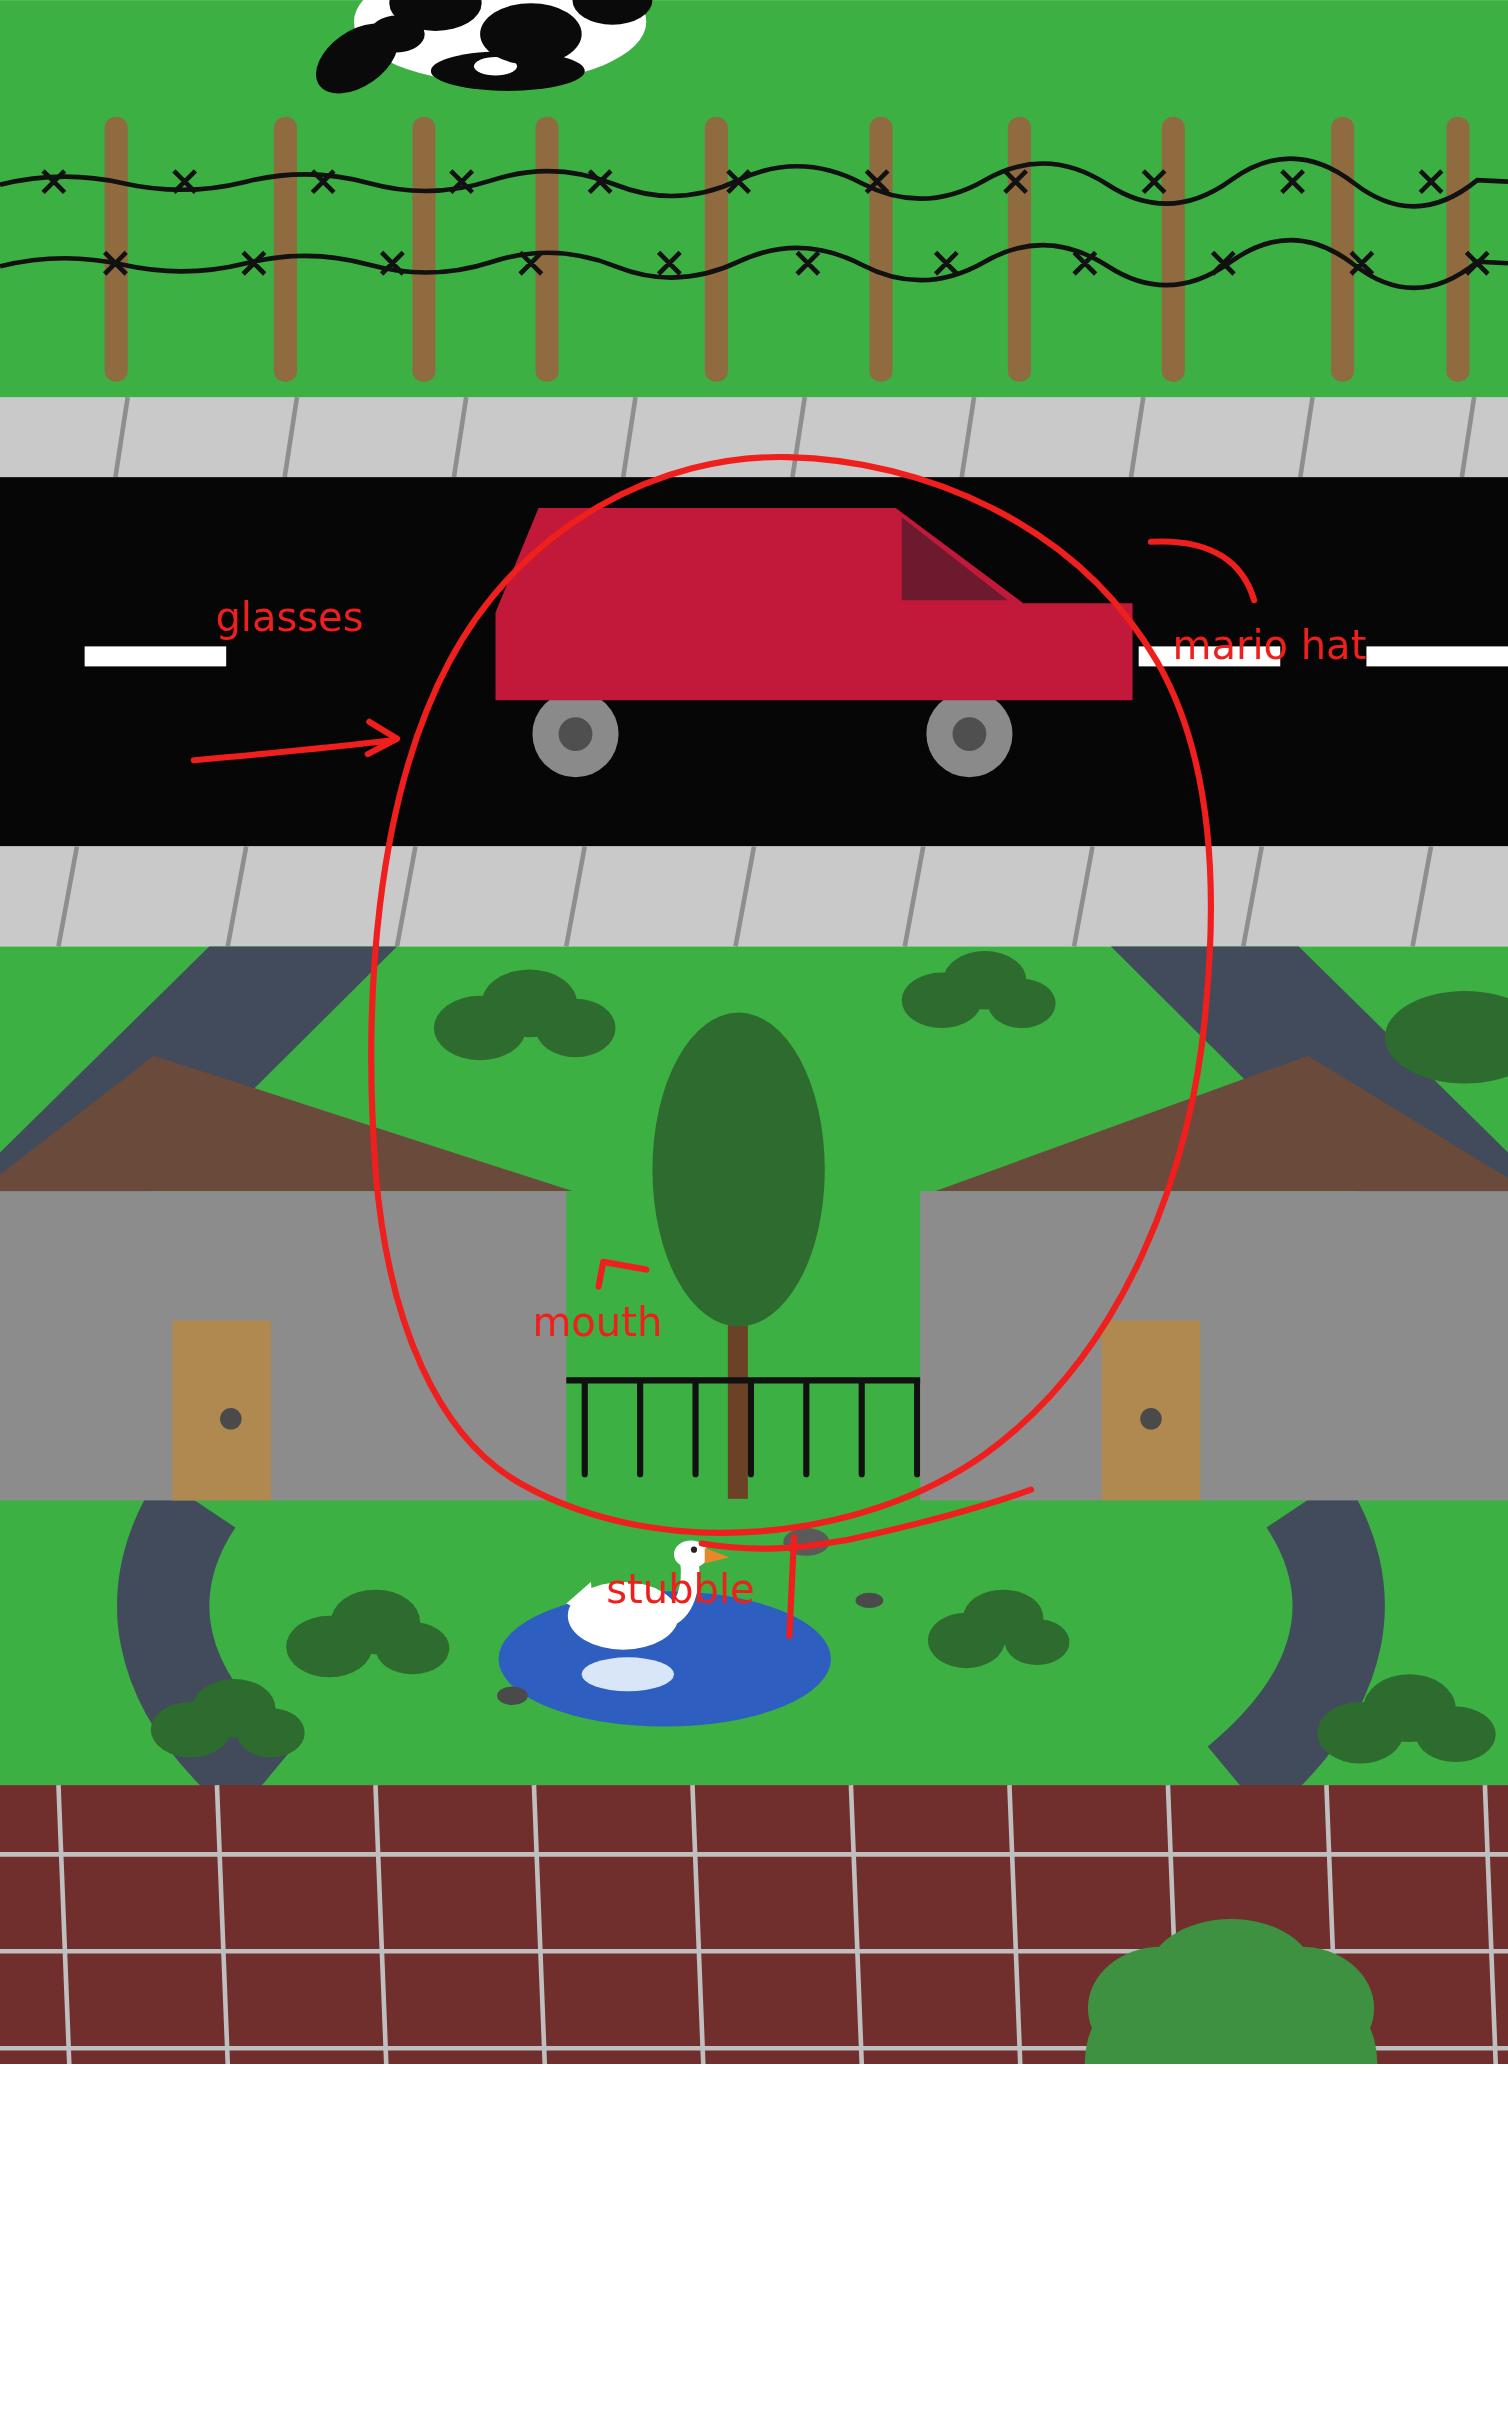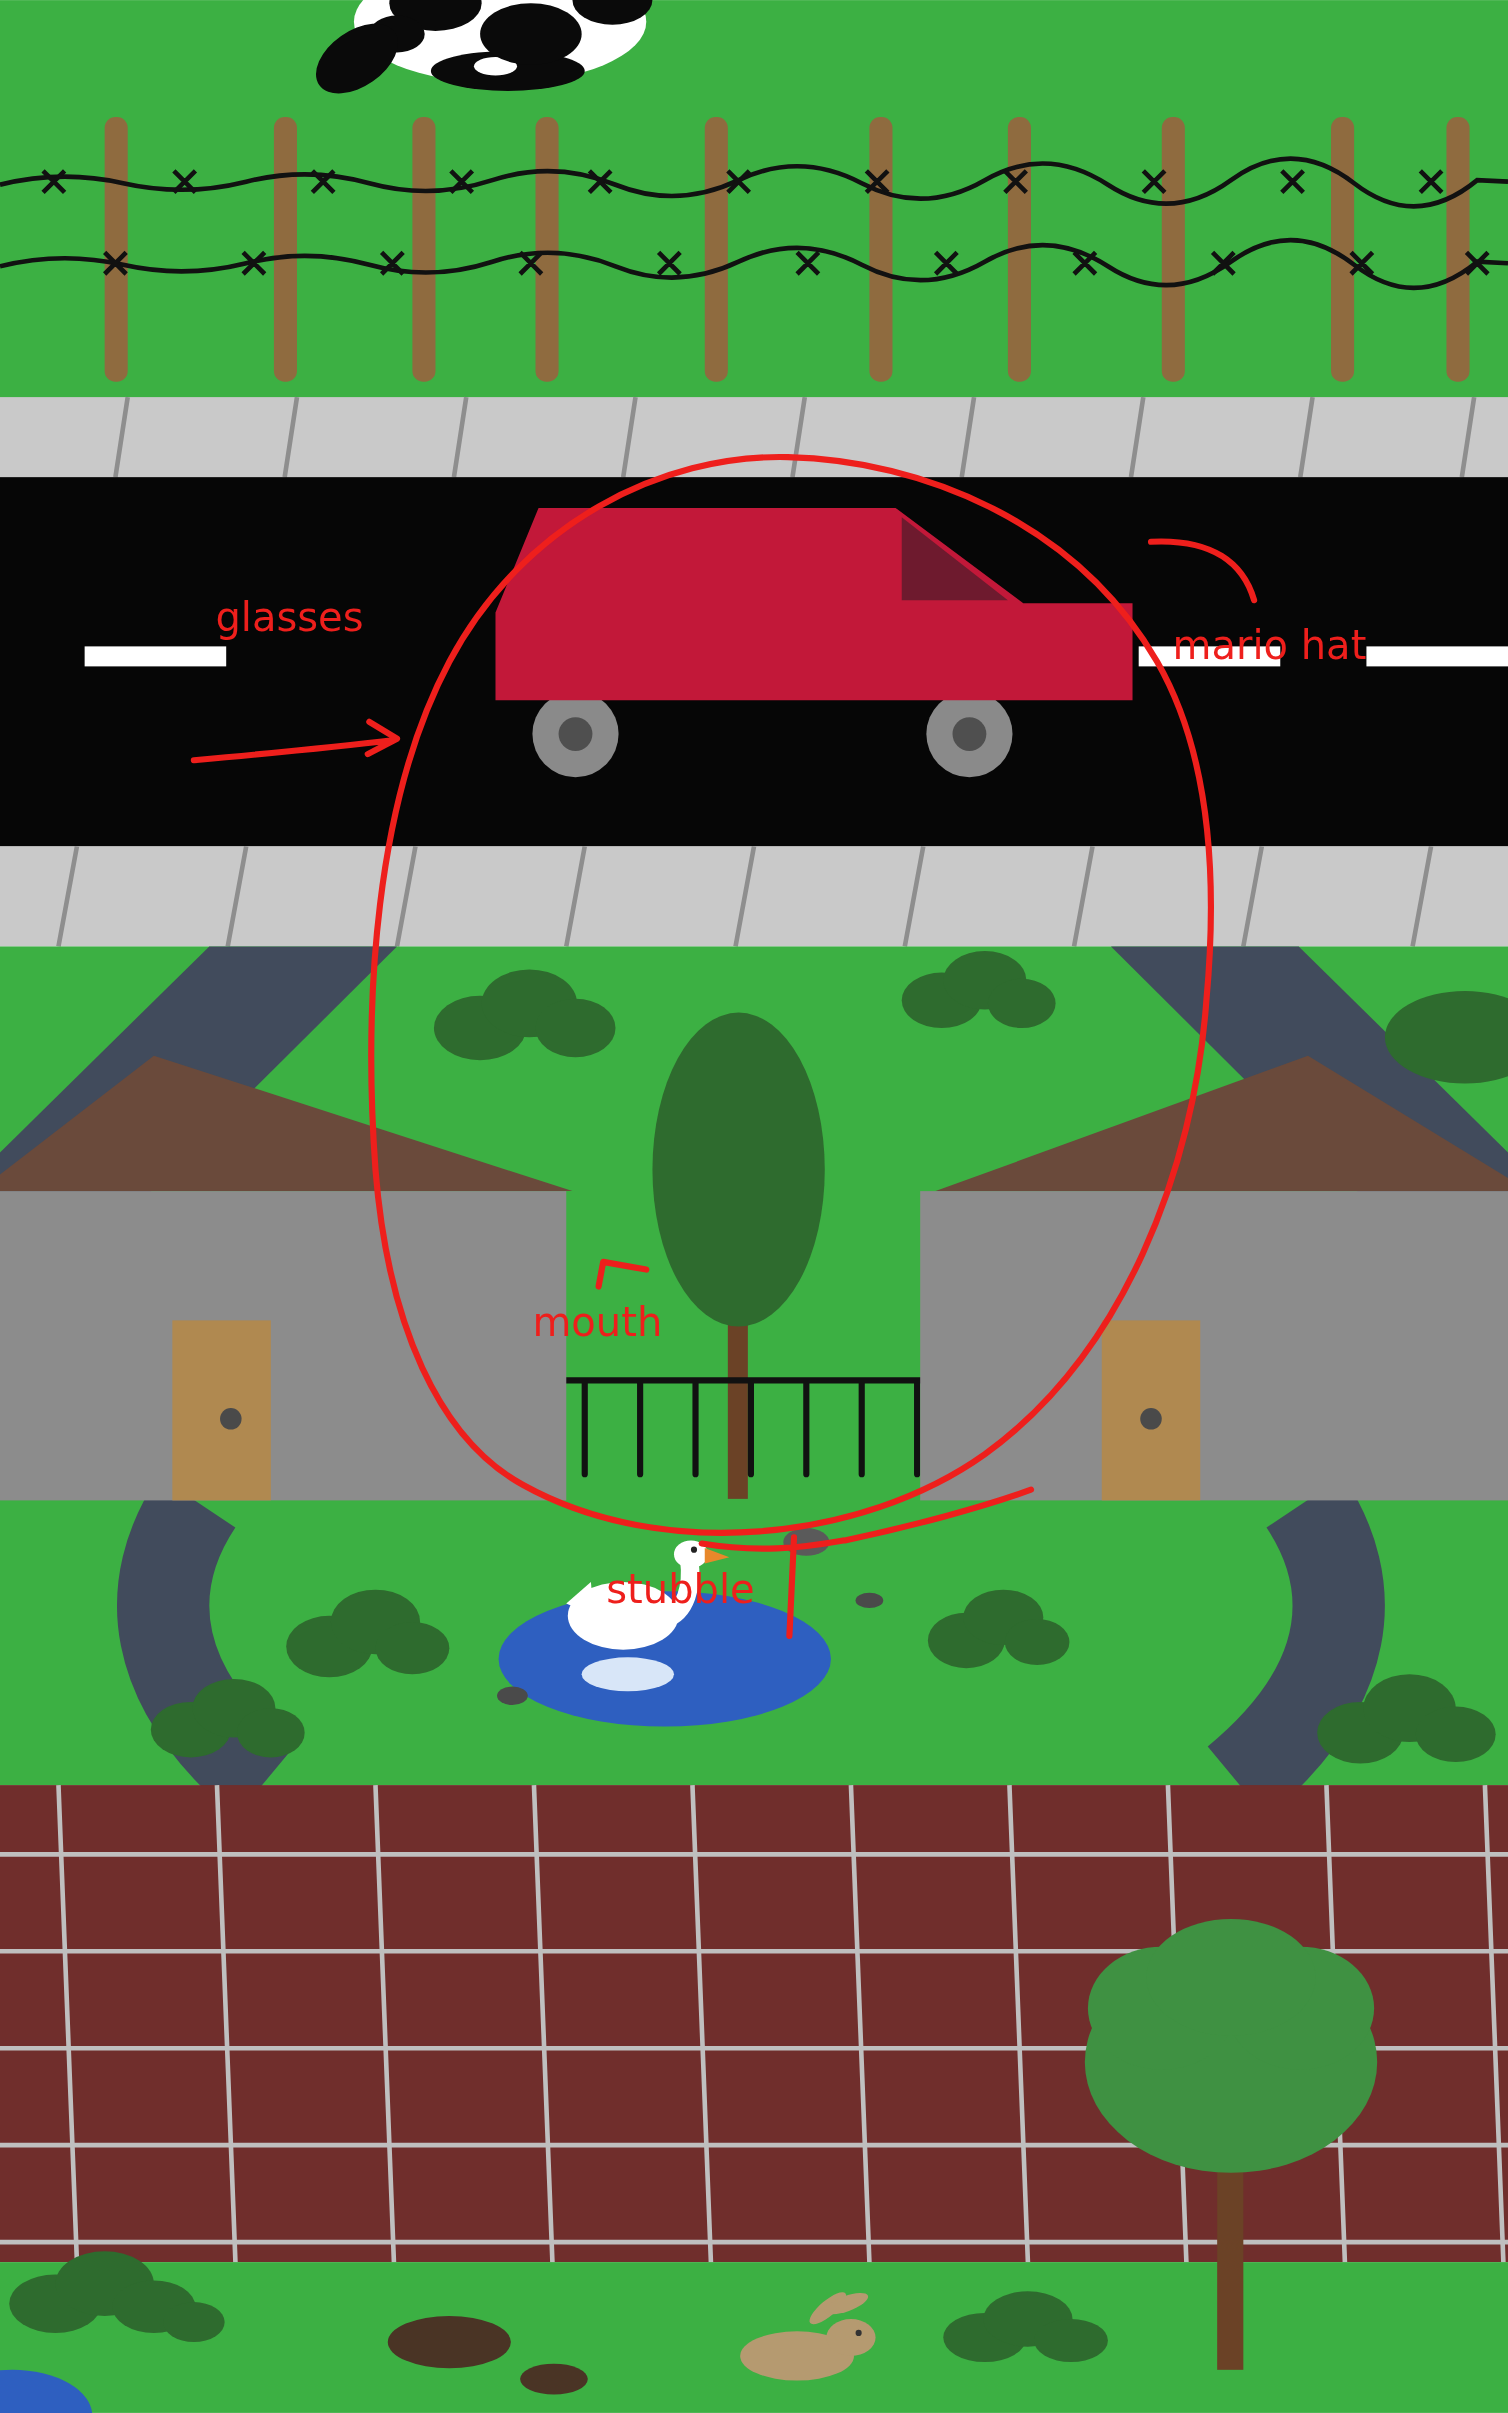--- a/index.html
+++ b/index.html
@@ -1,16 +1,16 @@
 <!DOCTYPE html>
 <html style="--grass: #3CB043; --fencePost: #8F6B3F; --wire: #111111; --sidewalk: #C9C9C9; --sidewalkLine: #8E8E8E; --road: #060606; --roadLine: #FFFFFF; --carBody: #C21839; --carWindow: #6E1A2E; --wheelOuter: #8A8A8A; --wheelHub: #4F4F4F; --annotation: #EE1F1C; --driveway: #414B5C; --bush: #2E6B2E; --roof: #6A4A3B; --house: #8C8C8C; --door: #B08950; --knob: #4A4A4A; --pond: #2E5FC0; --goose: #FFFFFF; --beak: #E8882B; --brick: #702E2C; --mortar: #BFBFBF; --treeFront: #3F9142; --trunk: #6B4226; --rabbit: #B59A70; --dirt: #4A3425; --cowWhite: #FFFFFF; --cowBlack: #0A0A0A; --rock: #5A5A5A;font-size:8px"><head>
 <meta charset="utf-8">
 <style>
   html,body{margin:0;padding:0;background:#ffffff;}
-  .stage{position:relative;width:1508px;height:2413px;overflow:hidden;}
+  .stage{position:relative;width:1508px;height:2064px;overflow:hidden;}
   svg{display:block;}
   text{font-family:"DejaVu Sans", sans-serif;}
 
   
   .f-grass{fill:var(--grass);}
   .f-post{fill:var(--fencePost);}
   .f-sidewalk{fill:var(--sidewalk);}
   .f-road{fill:var(--road);}
   .f-roadline{fill:var(--roadLine);}
   .f-car{fill:var(--carBody);}

